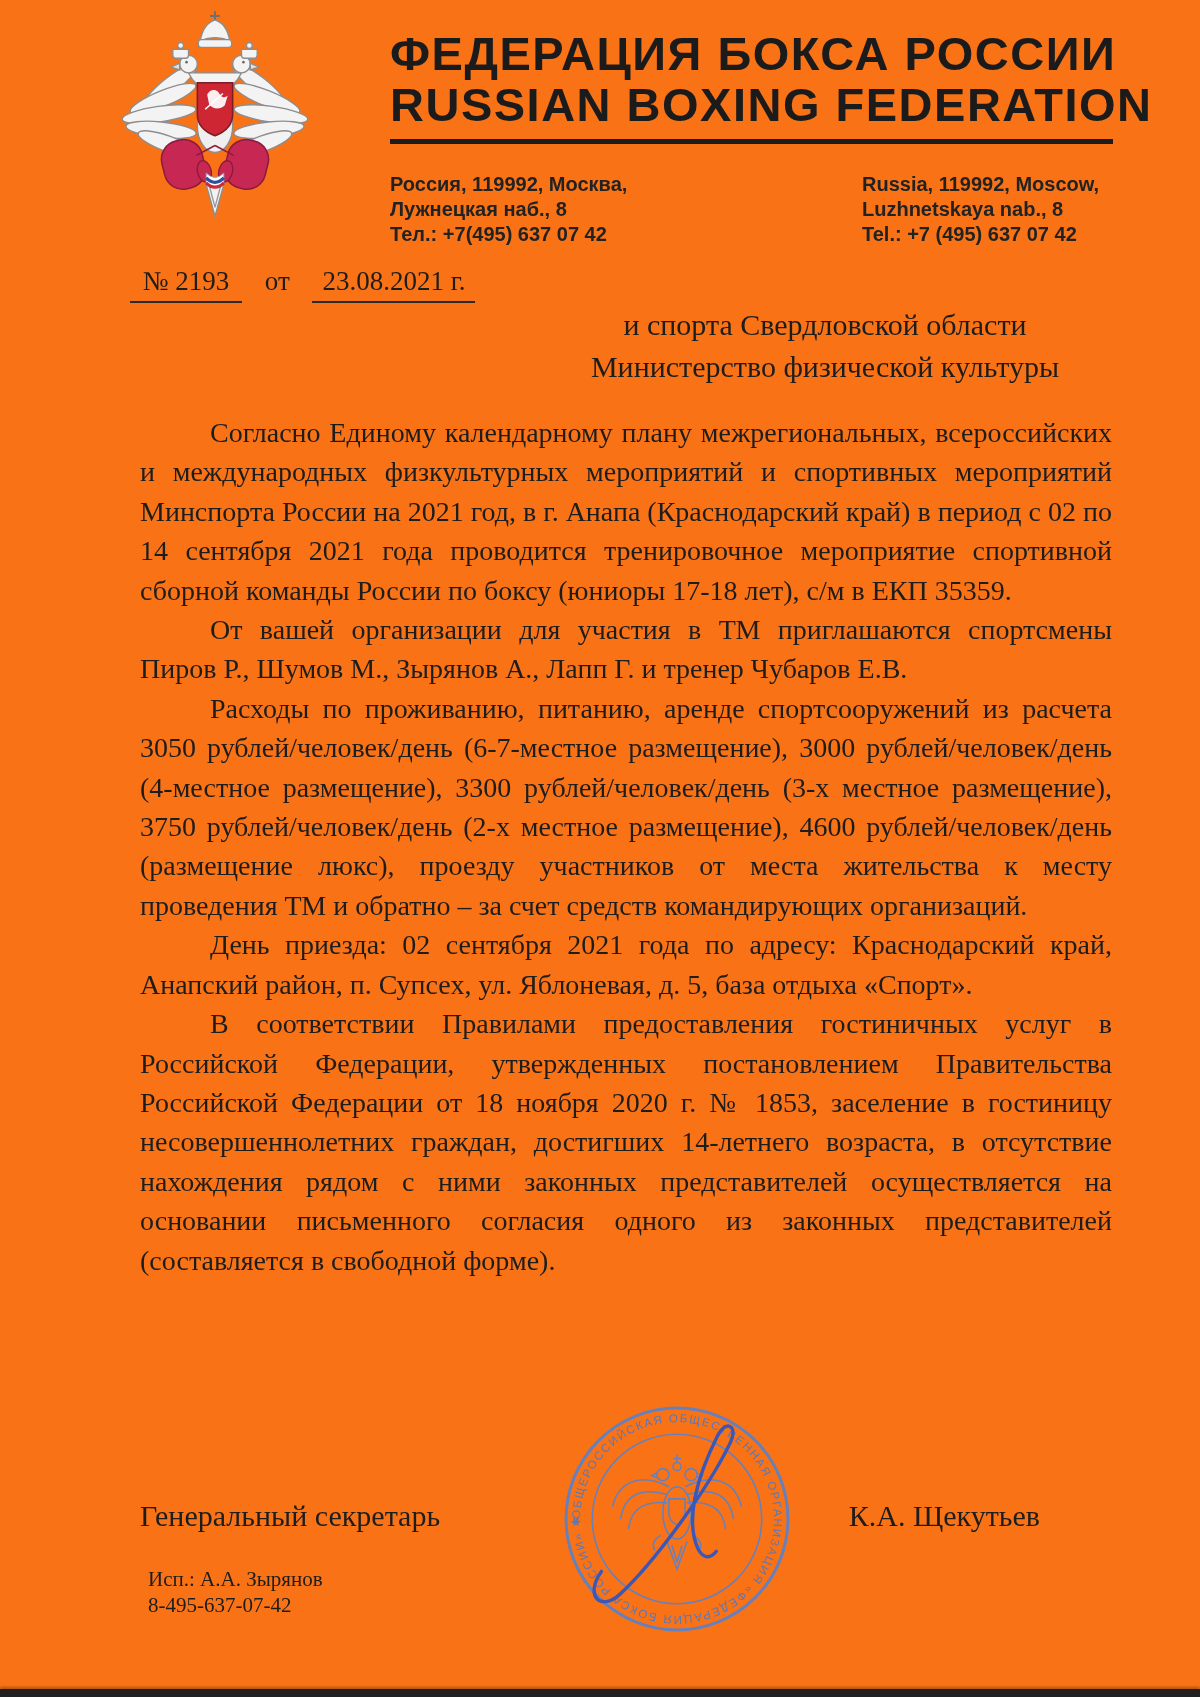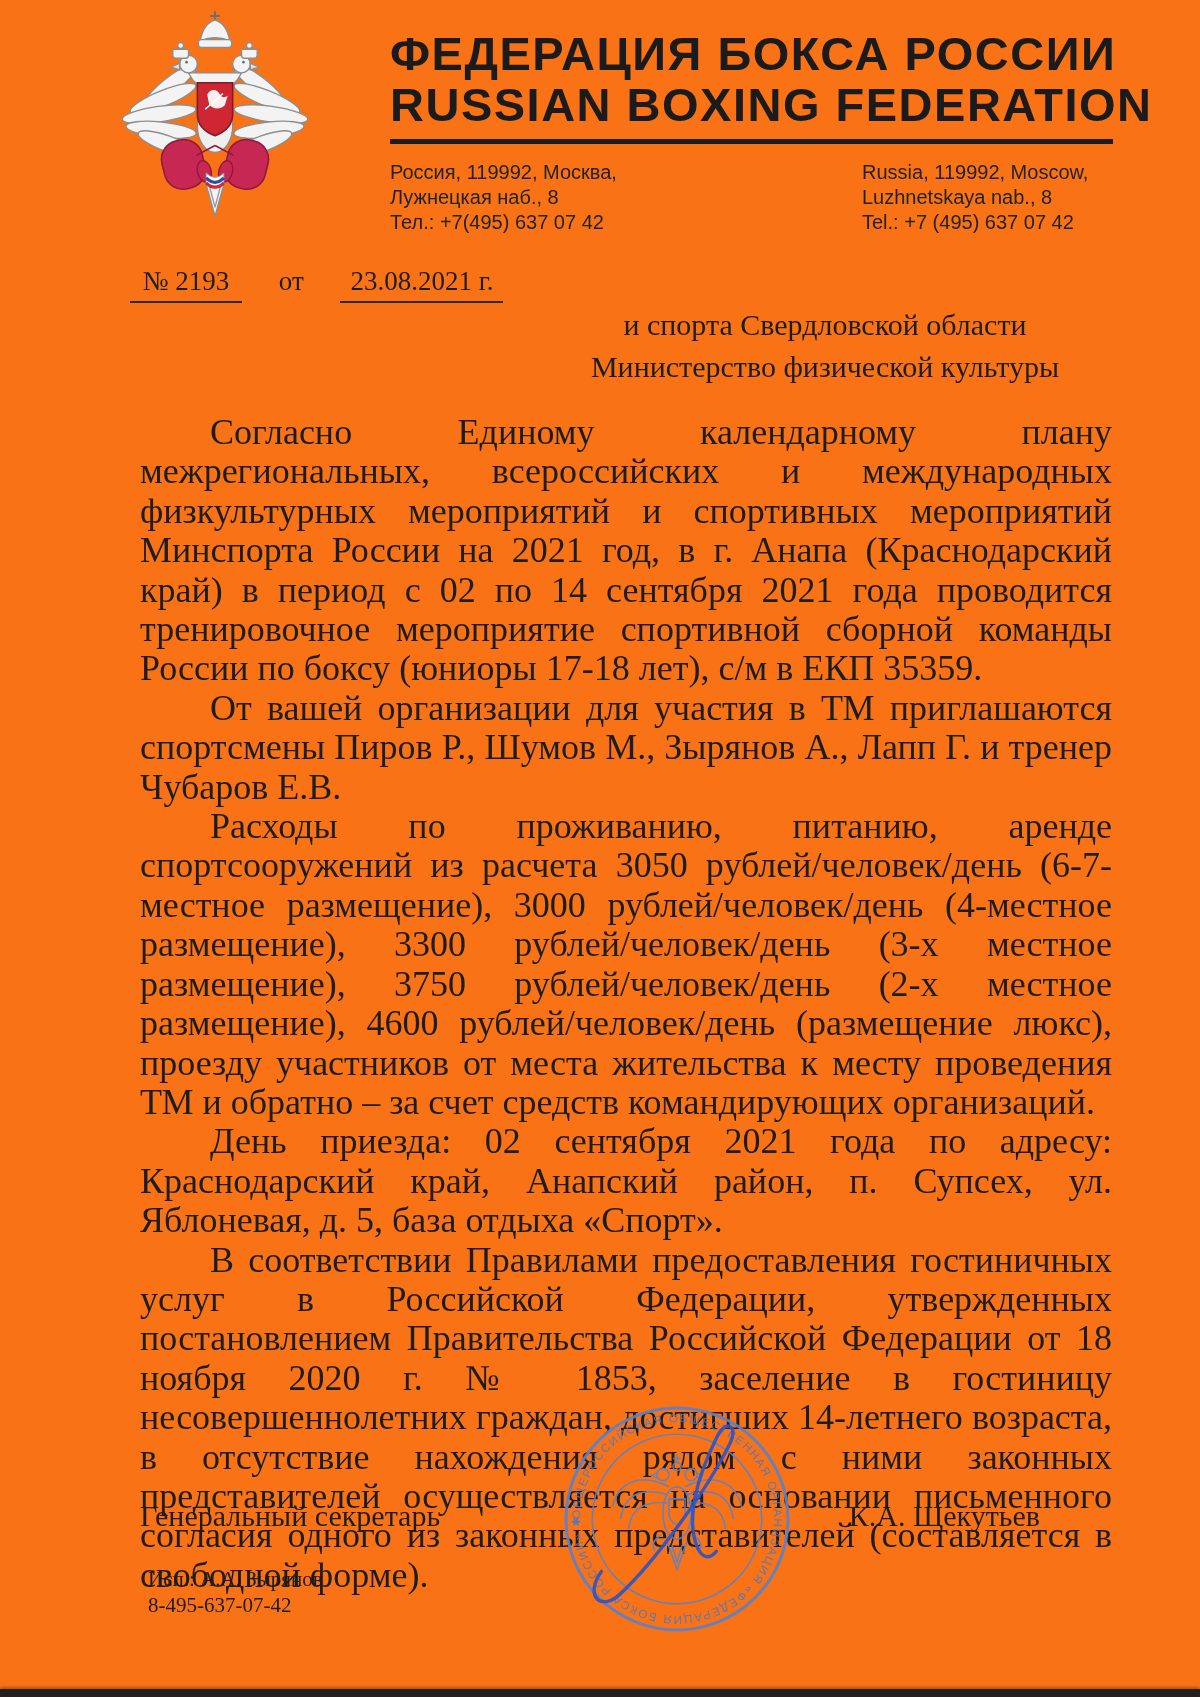--- a/index.html
+++ b/index.html
@@ -10,37 +10,37 @@
   }
   
   .logo{position:absolute;left:112px;top:8px;width:206px;height:226px;}
   .head-block{position:absolute;left:390px;top:28px;width:723px;}
   .title-ru,.title-en{
     font-family:"Liberation Sans","DejaVu Sans",sans-serif;
     font-weight:700;font-size:47px;line-height:51px;color:#1b1b1b;
     letter-spacing:1.5px;white-space:nowrap;
   }
   .head-rule{height:5px;background:#1c1c1c;margin-top:9px;}
-  .addr-row{position:relative;margin-top:16px;height:80px;
+  .addr-row{position:relative;margin-top:28px;height:80px;
     font-family:"Liberation Sans","DejaVu Sans",sans-serif;
-    font-weight:400;font-size:20px;line-height:25px;color:#222;}
+    font-weight:700;font-size:20px;line-height:25px;color:#222;}
   .addr-ru{position:absolute;left:0;top:0;}
   .addr-en{position:absolute;left:472px;top:0;}
   
   .ref-line{position:absolute;left:130px;top:246px;font-size:27px;color:#1d1d1d;white-space:nowrap;}
   .ref-ul{display:inline-block;text-align:center;border-bottom:2px solid #2b2b2b;padding:0 10px 4px 10px;}
   .ref-num{min-width:92px;margin-top:20px;}
-  .ref-ot{margin:0 30px;}
+  .ref-ot{margin:0 16px;}
   .ref-date{min-width:122px;}
   
   .recipient{position:absolute;left:585px;top:304px;width:480px;
     text-align:center;font-size:30px;line-height:42px;}
   
   .body-text{position:absolute;left:140px;top:413px;width:972px;
-    font-size:36px;line-height:39.4px;text-align:justify;}
+    font-size:28px;line-height:39.4px;text-align:justify;}
   .body-text p{margin:0;text-indent:70px;}
   
   .sig-row{position:absolute;left:140px;top:1462px;width:900px;
     display:flex;justify-content:space-between;font-size:30px;margin-top:37px;}
   
   .stamp{position:absolute;left:556px;top:1398px;width:242px;height:242px;opacity:.92;}
   
   .exec-block{position:absolute;left:148px;top:1566px;font-size:21px;line-height:26px;}
   .scan-edge{position:absolute;left:0;right:0;bottom:0;height:8px;background:#212121;
     box-shadow:0 -2px 3px rgba(0,0,0,.28);}

